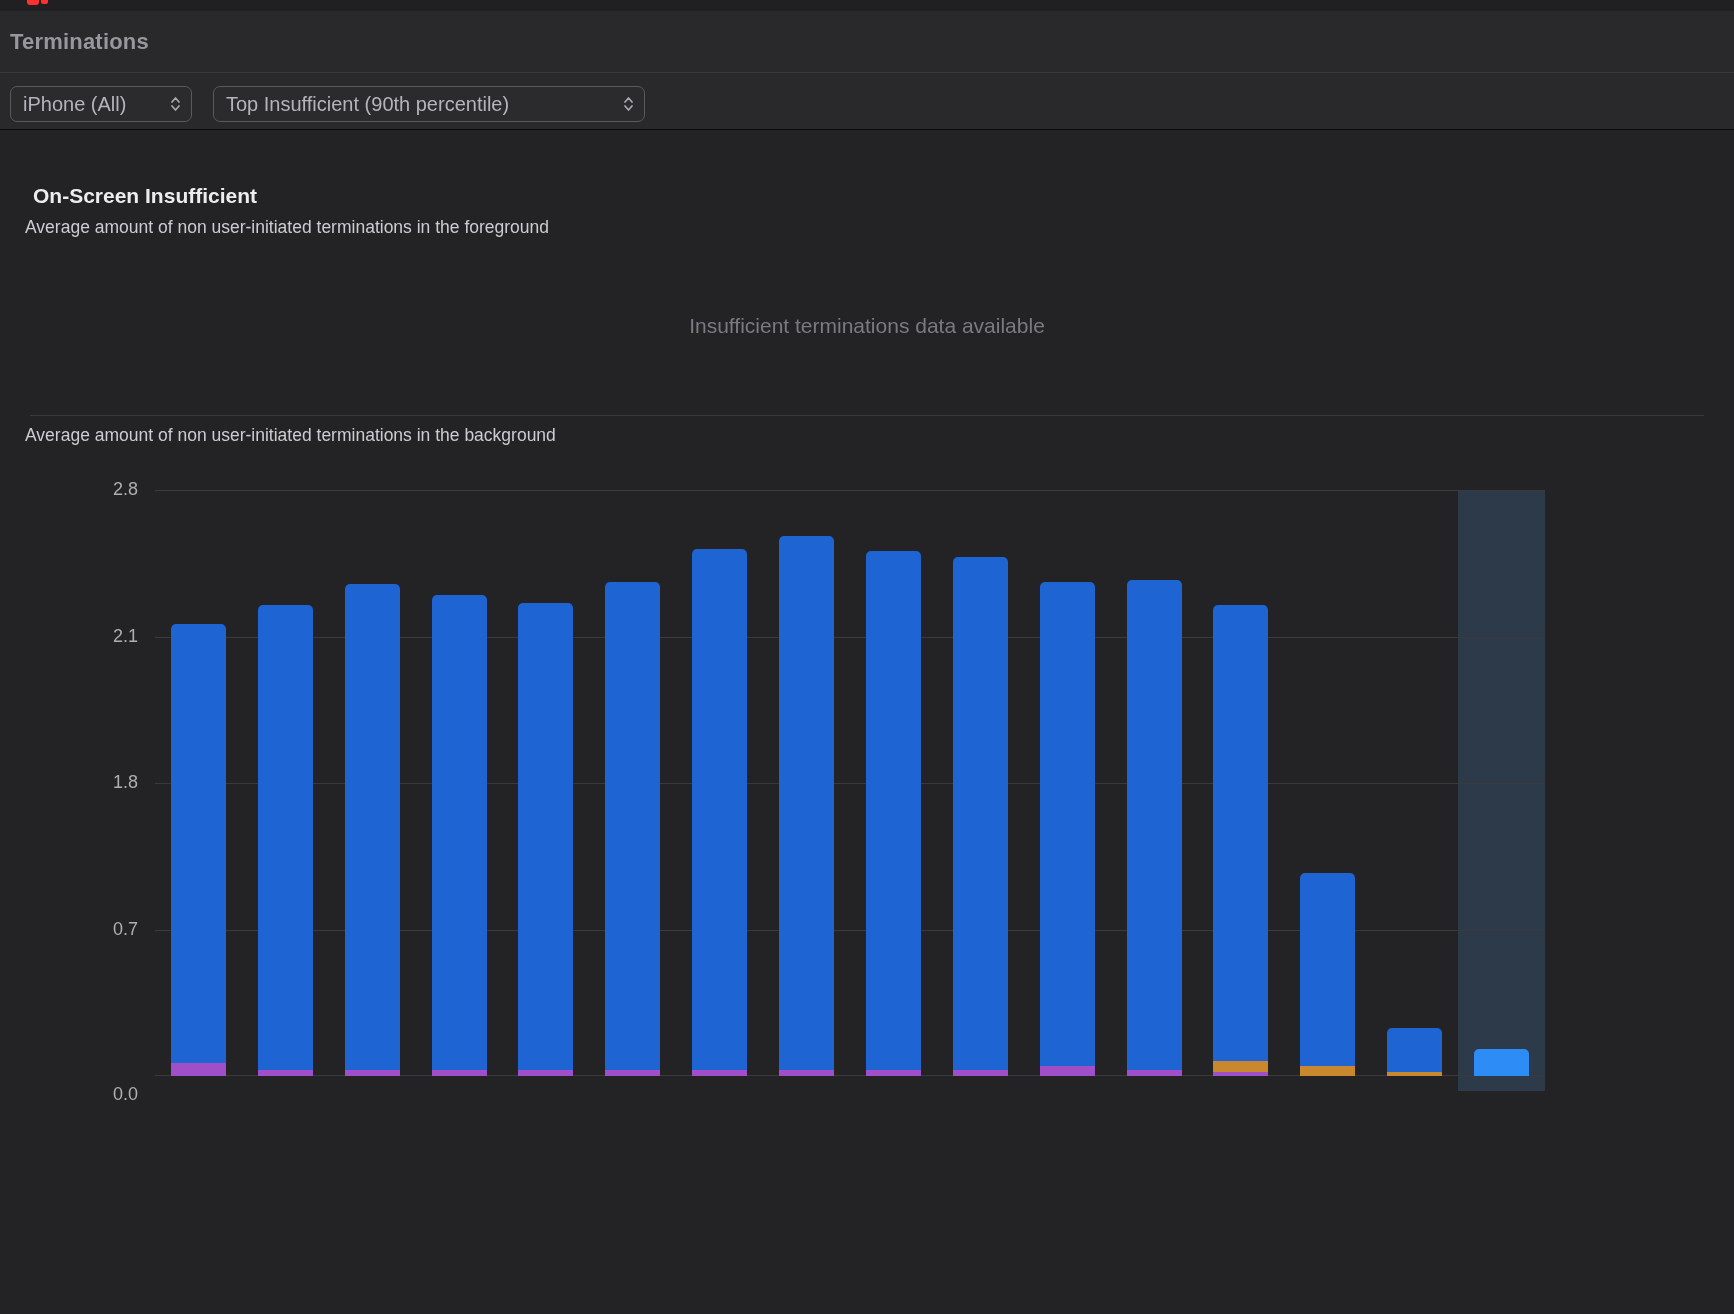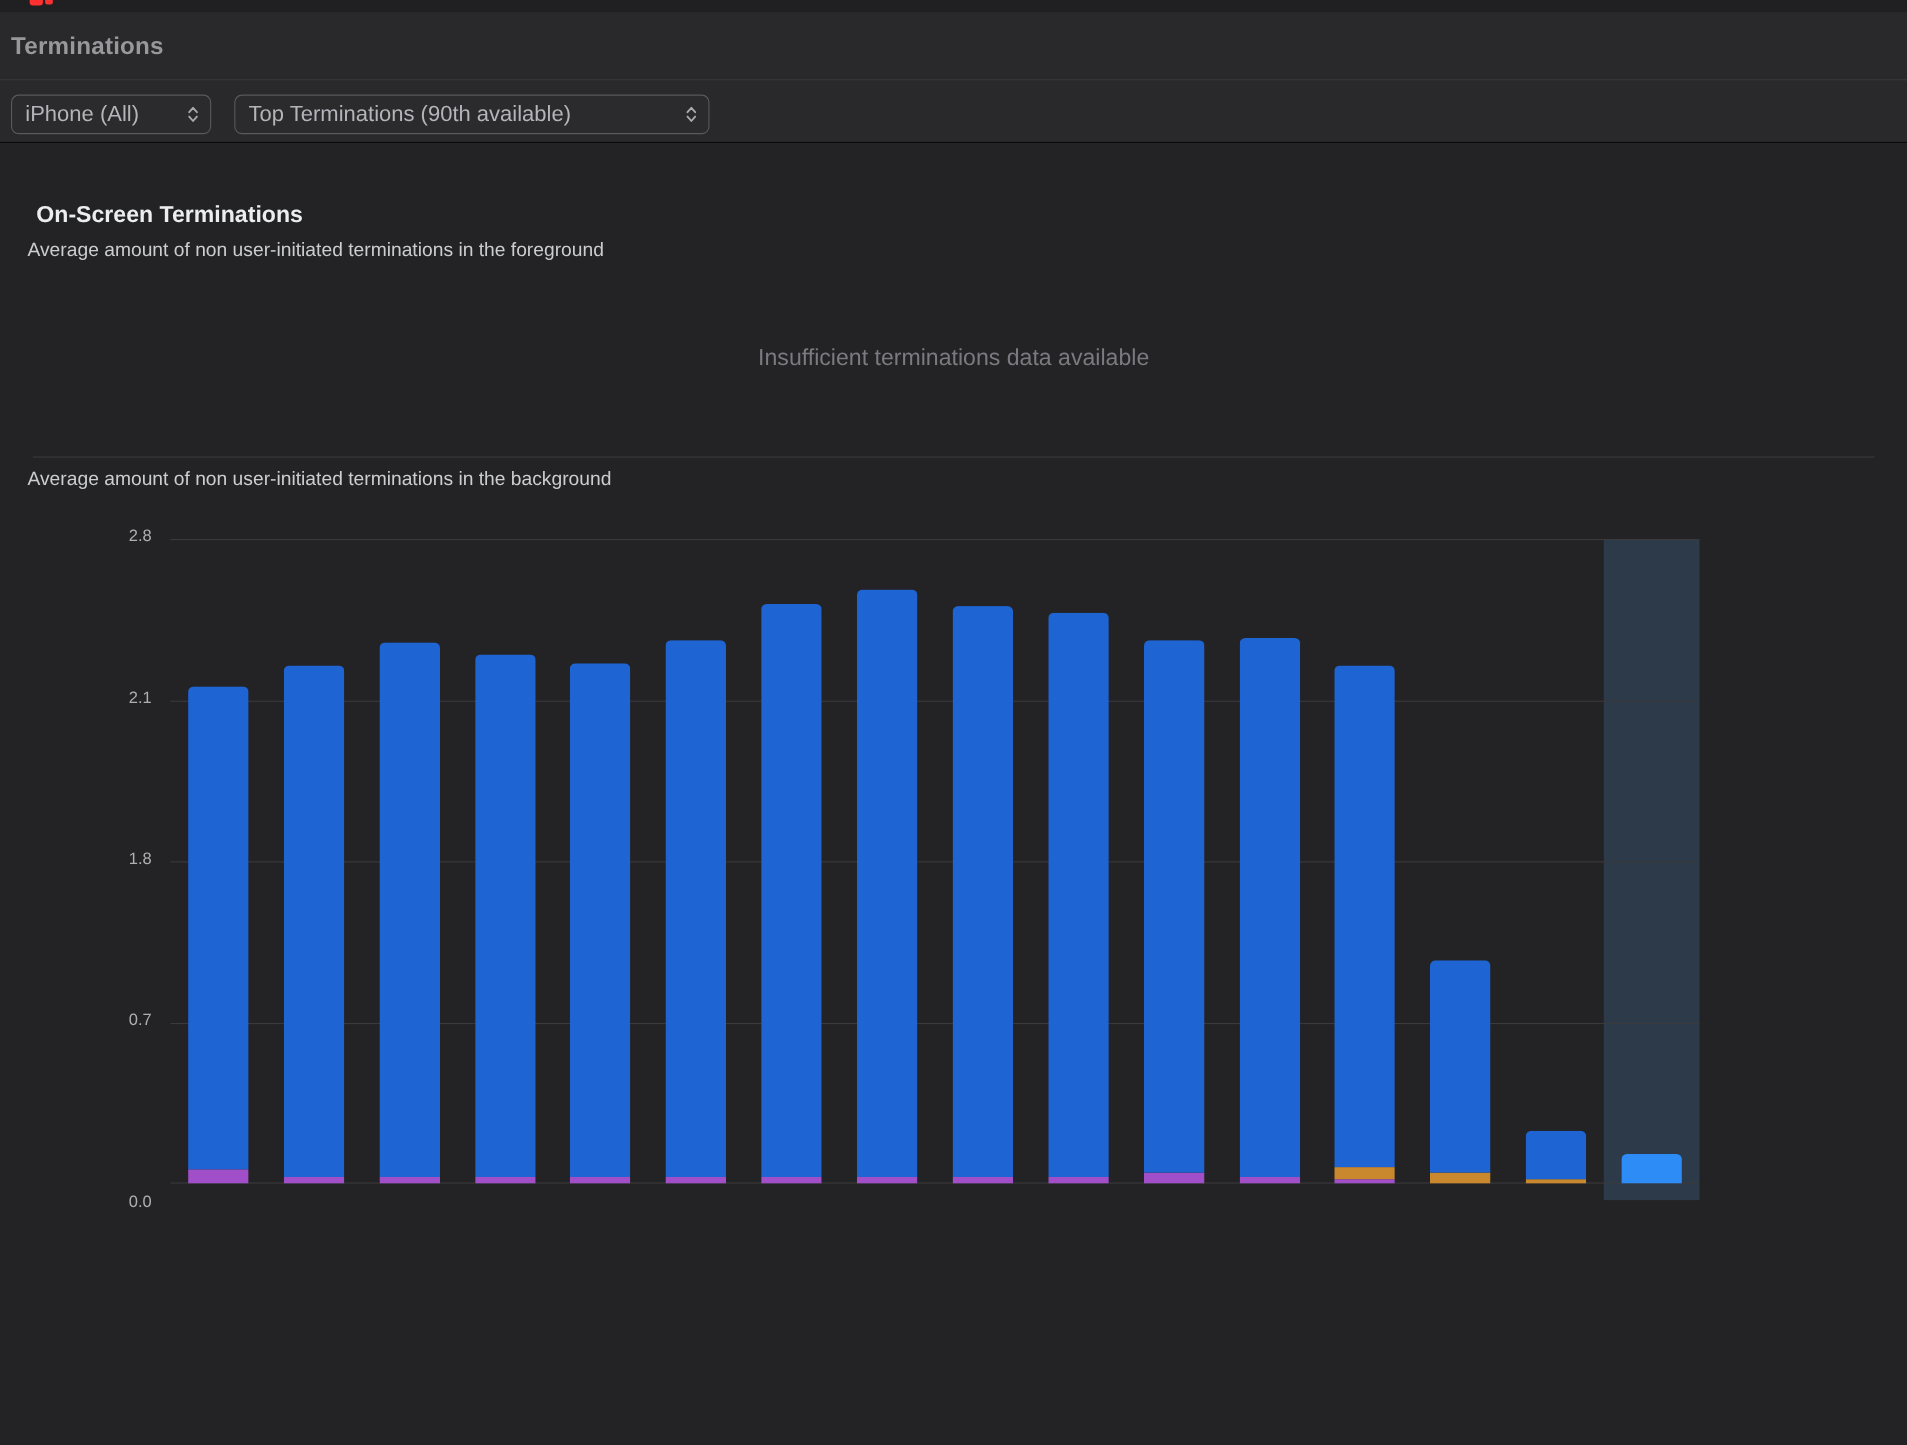--- a/index.html
+++ b/index.html
@@ -52,21 +52,21 @@
   .bg-title { padding-top:58px; }
   
   .chart { position:relative; margin-top:44px; height:660px; }
   .plot {
     position:absolute; left:155px; top:0; width:1390px; height:586px;
   }
   .highlight-band { position:absolute; top:0; height:601px; }
   .gridline { position:absolute; left:0; width:100%; height:1px; background:#3a3a3d; }
   .ytick {
     position:absolute; left:0; width:138px; text-align:right;
-    font-size:15px; color:#aeaeb3;
+    font-size:18px; color:#aeaeb3;
   }
   .bar {
     position:absolute; bottom:74px; 
   }
   .plot .bar {
     position:absolute; bottom:0; border-radius:5px 5px 0 0; overflow:hidden;
   }
   .plot .bar .seg { position:absolute; left:0; width:100%; }
 </style>
 </head>
@@ -84,31 +84,31 @@
 
     <div class="popup device">
       <span class="lbl">iPhone (All)</span>
       <svg class="chev" width="11" height="18" viewBox="0 0 11 18">
         <polyline points="2,7 5.5,3 9,7" fill="none" stroke="#a9a9af" stroke-width="1.7" stroke-linecap="round" stroke-linejoin="round"></polyline>
         <polyline points="2,11 5.5,15 9,11" fill="none" stroke="#a9a9af" stroke-width="1.7" stroke-linecap="round" stroke-linejoin="round"></polyline>
       </svg>
     </div>
 
     <div class="popup metric">
-      <span class="lbl">Top Terminations (90th available)</span>
+      <span class="lbl">Top Insufficient (90th percentile)</span>
       <svg class="chev" width="11" height="18" viewBox="0 0 11 18">
         <polyline points="2,7 5.5,3 9,7" fill="none" stroke="#a9a9af" stroke-width="1.7" stroke-linecap="round" stroke-linejoin="round"></polyline>
         <polyline points="2,11 5.5,15 9,11" fill="none" stroke="#a9a9af" stroke-width="1.7" stroke-linecap="round" stroke-linejoin="round"></polyline>
       </svg>
     </div>
   </div>
 
   <div class="content">
 
-    <div class="section-title onscreen-title">On-Screen Terminations</div>
+    <div class="section-title onscreen-title">On-Screen Insufficient</div>
     <div class="section-sub">Average amount of non user-initiated terminations in the foreground</div>
     <div class="empty-message">Insufficient terminations data available</div>
 
     <div class="section-divider"></div>
 
     <div class="section-sub">Average amount of non user-initiated terminations in the background</div>
 
     <div class="chart">
       <div class="plot">
           <div class="highlight-band" style="left: 1303.12px; width: 86.875px; background: rgb(44, 58, 73);"></div>

